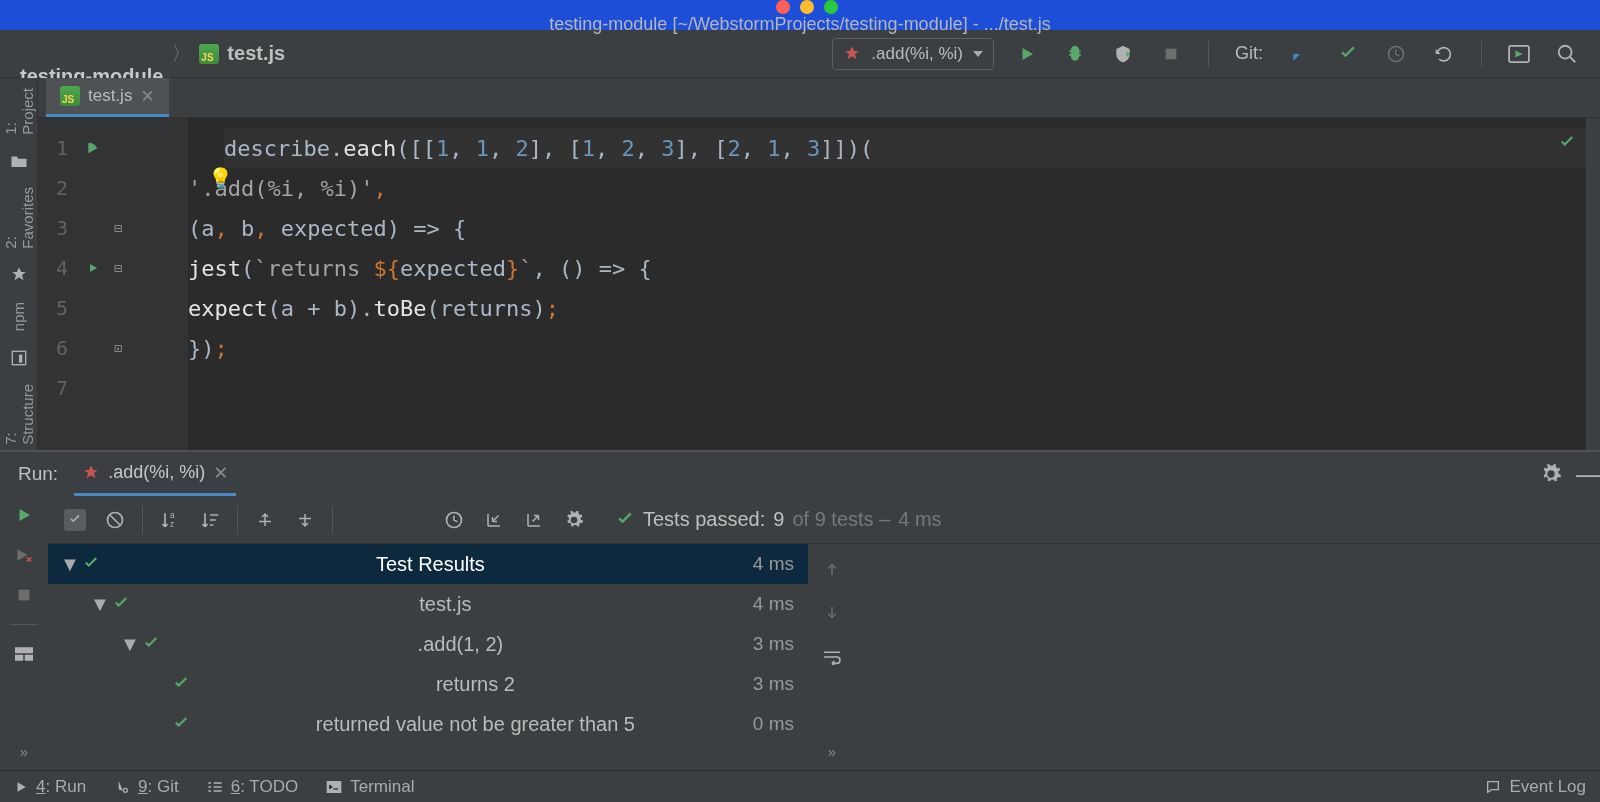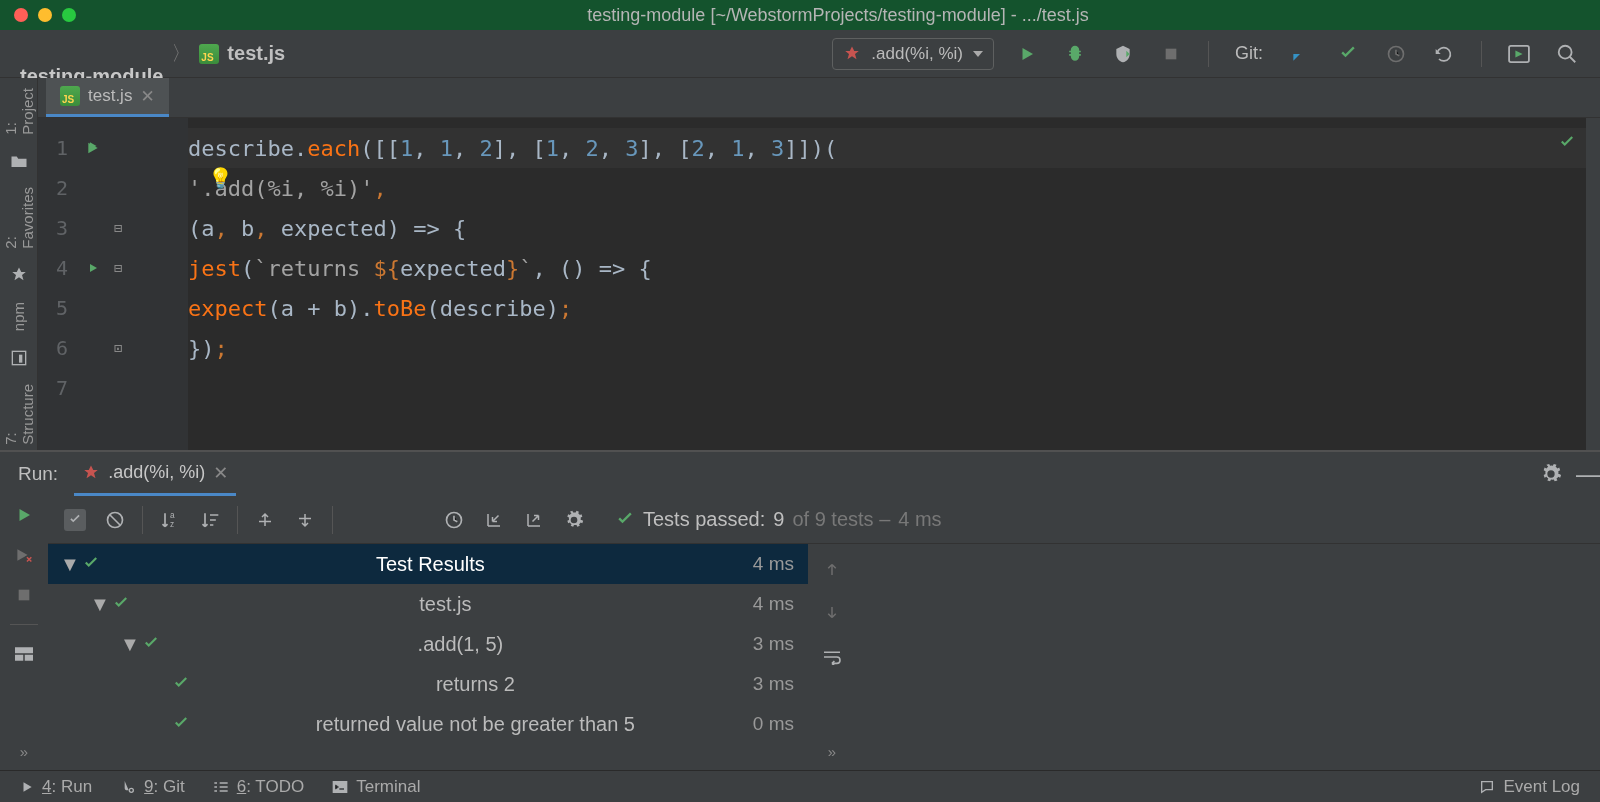--- a/index.html
+++ b/index.html
@@ -3,21 +3,21 @@
 <meta charset="utf-8">
 <style>
 * { margin:0; padding:0; box-sizing:border-box; }
 body {
   font-family: "Lucida Grande","Segoe UI",Arial,sans-serif;
   background:#3C3F41; color:#BBBBBB;
   width:1600px; height:802px; overflow:hidden;
   font-size:15px;
 }
 
-.titlebar { height:30px; background:#14532d; display:flex; align-items:center; }
+.titlebar { height:30px; background:#1d4ed8; display:flex; align-items:center;flex-direction:column; }
 .traffic { display:flex; gap:10px; padding-left:14px; }
 .traffic span { width:14px; height:14px; border-radius:50%; display:inline-block; }
 .tclose{background:#FF5F57;} .tmin{background:#FFBD2E;} .tmax{background:#28C940;}
 .title { flex:1; text-align:center; color:#B5B5B5; font-size:18px; }
 
 .topbar { height:48px; display:flex; align-items:center; border-bottom:1px solid #323232; }
 .breadcrumb { display:flex; align-items:center; gap:8px; padding-left:20px; font-size:20px; }
 .breadcrumb .chev { color:#777; }
 .js-icon { width:20px; height:20px; background:linear-gradient(#4EA84E,#3b8c3b); border-radius:3px; display:inline-flex; align-items:flex-end; justify-content:flex-start; font-size:10px; color:#FFD54F; font-weight:bold; padding:1px 2px;}
 .breadcrumb .cur { color:#BFBFBF; }
@@ -37,22 +37,22 @@
 .tab { background:#4E5254; border-bottom:3px solid #4A88C7; display:flex; align-items:center; gap:8px; padding:0 14px; color:#BBB; font-size:17px;}
 .tab .close{color:#888;}
 .codearea { display:flex; flex:1; position:relative; }
 .gutter { width:150px; background:#313335; color:#606366; font-family:Menlo,Consolas,monospace; font-size:20px; padding-top:10px;}
 .gutter .gl { height:40px; display:flex; align-items:center; }
 .gutter .ln { width:40px; text-align:right; padding-right:10px;}
 .gutter .gi { width:30px; display:flex; justify-content:center;}
 .gutter .fold { width:20px; color:#888; font-size:14px; display:flex; justify-content:center;}
 .code { flex:1; font-family:Menlo,Consolas,monospace; font-size:22px; padding-top:10px; color:#A9B7C6; position:relative;}
 .code .line { height:40px; display:flex; align-items:center; white-space:pre;}
-.code .line.cur { background:#323232; }
-.kw{color:#CC7832;} .fn{color:#f97316;} .num{color:#6897BB;} .str{color:#a3a3a3;} .pun{color:#A9B7C6;} .par{color:#A9B7C6;} .op{color:#A9B7C6;}
+.code .line.cur { background:#323232;margin-left:36px; }
+.kw{color:#CC7832;} .fn{color:#e5e5e5;} .num{color:#6897BB;} .str{color:#a3a3a3;} .pun{color:#A9B7C6;} .par{color:#A9B7C6;} .op{color:#A9B7C6;}
 .bulb { position:absolute; left:20px; top:48px; color:#FFC66D; font-size:20px;}
 .checkmark-green { position:absolute; right:10px; top:16px; color:#59A869;}
 .scrollbar { width:14px; background:#3C3F41; }
 
 .runwin { height:320px; display:flex; flex-direction:column; border-top:2px solid #515151;}
 .runhead { height:44px; display:flex; align-items:center; padding-left:18px; gap:16px; background:#3C3F41; font-size:18px;}
 .runhead .rtab { display:flex; align-items:center; gap:8px; border-bottom:3px solid #4A88C7; height:44px; padding:0 8px;}
 .runhead .rclose{color:#888;}
 .runhead .spacer{flex:1;}
 .runbody { flex:1; display:flex; }
@@ -69,21 +69,21 @@
 .tree-row.sel { background:#0D293E; color:#FFFFFF;}
 .tree-row .ind{display:inline-block;}
 .tree-row .arr{width:24px;text-align:center;color:#AAA;}
 .tree-row .chk{width:26px;color:#59A869;}
 .tree-row .name{flex:1;text-align:center;}
 .tree-row .time{color:#999;font-size:19px;}
 .console { flex:1; background:#2B2B2B; font-family:Menlo,Consolas,monospace; font-size:21px; color:#A7A7A7; padding:20px 8px; position:relative;}
 .console .cmd{ background:#214283; color:#C8C8C8; padding:2px 6px; display:inline-block; }
 .con-right{ width:48px; background:#3C3F41; display:flex; flex-direction:column; align-items:center; padding-top:14px; gap:22px;}
 
-.bottombar { height:32px; background:#3C3F41; border-top:1px solid #2A2A2A; display:flex; align-items:center; padding:0 20px; gap:28px; font-size:17px;}
+.bottombar { height:32px; background:#3C3F41; border-top:1px solid #2A2A2A; display:flex; align-items:center; padding:0 14px; gap:28px; font-size:17px;}
 .bottombar .it{display:flex;align-items:center;gap:8px;color:#AAA;cursor:pointer;}
 .bottombar .u{text-decoration:underline;}
 .bottombar .spacer{flex:1;} .grey{color:#888;}
 </style>
 </head>
 <body>
 
 <div class="titlebar">
   <div class="traffic">
     <span class="tclose"></span>
@@ -259,21 +259,21 @@
             <span class="gi"></span>
             <span class="fold"></span>
           </div>
       </div>
       <div class="code">
         <span class="bulb">💡</span>
         <div class="line cur"><span class="par">describe</span><span class="pun">.</span><span class="fn">each</span><span class="pun">([[</span><span class="num">1</span><span class="pun">, </span><span class="num">1</span><span class="pun">, </span><span class="num">2</span><span class="pun">], [</span><span class="num">1</span><span class="pun">, </span><span class="num">2</span><span class="pun">, </span><span class="num">3</span><span class="pun">], [</span><span class="num">2</span><span class="pun">, </span><span class="num">1</span><span class="pun">, </span><span class="num">3</span><span class="pun">]])(</span></div>
         <div class="line">    <span class="str">'.add(%i, %i)'</span><span class="kw">,</span></div>
         <div class="line">    <span class="pun">(</span><span class="par">a</span><span class="kw">, </span><span class="par">b</span><span class="kw">, </span><span class="par">expected</span><span class="pun">) </span><span class="op">=&gt;</span><span class="pun"> {</span></div>
         <div class="line">        <span class="fn">jest</span><span class="pun">(</span><span class="str">`returns </span><span class="kw">${</span><span class="par">expected</span><span class="kw">}</span><span class="str">`</span><span class="pun">, () </span><span class="op">=&gt;</span><span class="pun"> {</span></div>
-        <div class="line">            <span class="fn">expect</span><span class="pun">(a + b).</span><span class="fn">toBe</span><span class="pun">(describe)</span><span class="kw">;</span></div>
+        <div class="line">            <span class="fn">expect</span><span class="pun">(a + b).</span><span class="fn">toBe</span><span class="pun">(returns)</span><span class="kw">;</span></div>
         <div class="line">        <span class="pun">})</span><span class="kw">;</span></div>
         <div class="line"></div>
         <span class="checkmark-green">
           <svg width="18" height="18" viewBox="0 0 24 24">
               <path fill="#59A869" d="M9 16l-5-5 2-2 3 3 9-9 2 2z"></path>
             </svg>
         </span>
       </div>
       <div class="scrollbar"></div>
     </div>
@@ -443,21 +443,21 @@
               <span class="time">4 ms</span>
             </div>
             <div class="tree-row">
               <span class="ind" style="width: 70px;"></span>
               <span class="arr">▼</span>
               <span class="chk">
                 <svg width="18" height="18" viewBox="0 0 24 24">
                   <path fill="#59A869" d="M9 16l-5-5 2-2 3 3 9-9 2 2z"></path>
                 </svg>
               </span>
-              <span class="name">.add(1, 5)</span>
+              <span class="name">.add(1, 2)</span>
               <span class="time">3 ms</span>
             </div>
             <div class="tree-row">
               <span class="ind" style="width: 100px;"></span>
               <span class="arr"></span>
               <span class="chk">
                 <svg width="18" height="18" viewBox="0 0 24 24">
                   <path fill="#59A869" d="M9 16l-5-5 2-2 3 3 9-9 2 2z"></path>
                 </svg>
               </span>

